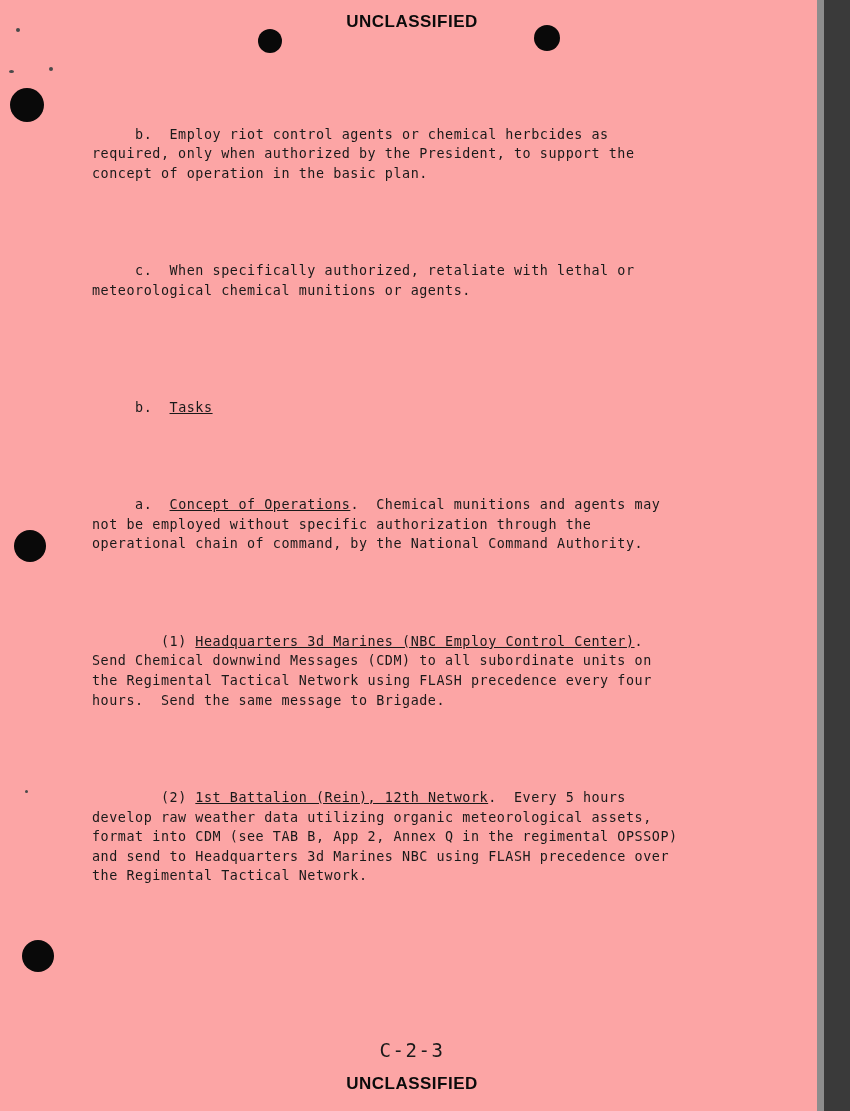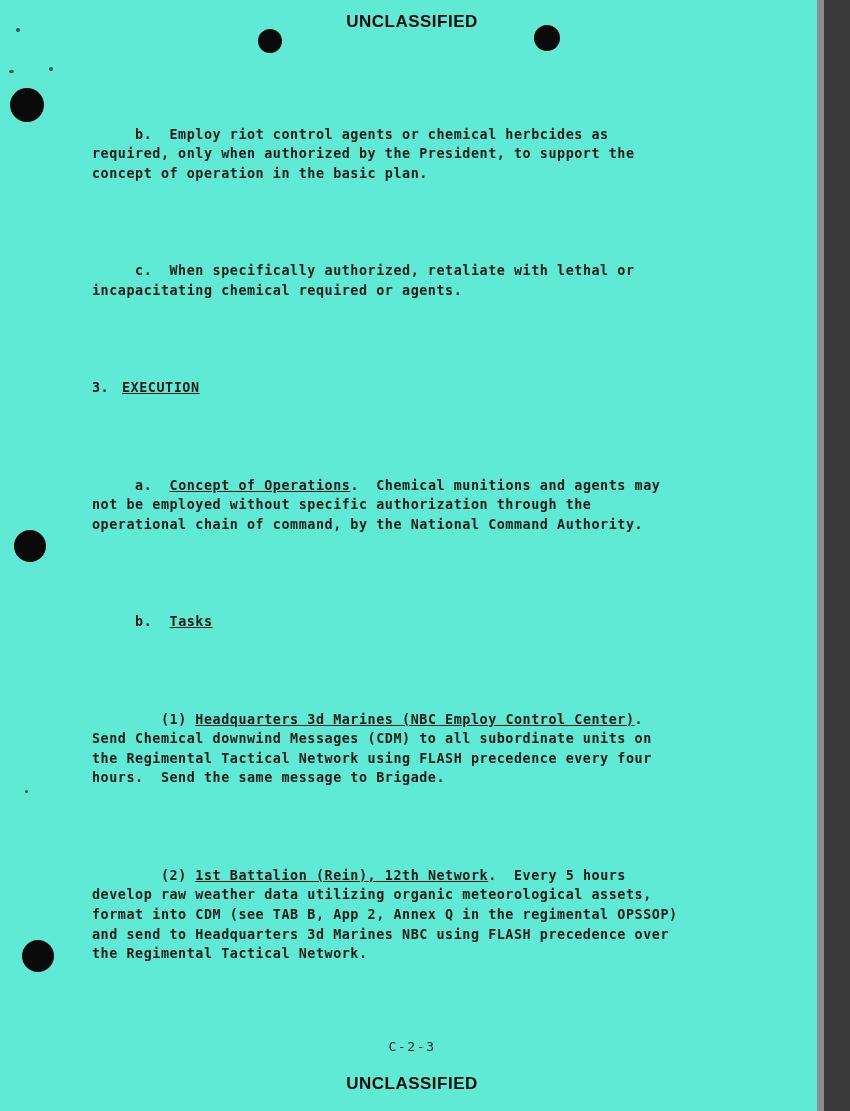--- a/index.html
+++ b/index.html
@@ -4,21 +4,21 @@
 <style>
   html, body {
     margin: 0;
     padding: 0;
     background: #6e6e6e;
   }
   .page {
     position: relative;
     width: 850px;
     height: 1111px;
-    background: #5eead4;
+    background: #fca5a5;
     overflow: hidden;
     font-family: "DejaVu Sans Mono", monospace;
     color: #141414;
   }
   
   .scan-edge-right {
     position: absolute;
     top: 0;
     right: 0;
     width: 26px;
@@ -72,31 +72,30 @@
     width: 680px;
     font-size: 13.4px;
     line-height: 19.6px;
     letter-spacing: 0.55px;
     white-space: pre-wrap;
     color: #1a1a1a;
   }
   p.para {
     margin: 0 0 19px 0;
     white-space: pre-wrap;
-    font-weight: bold;
   }
   .u { text-decoration: underline; }
   .sec-num { display: inline-block; width: 30px; }
   .footer-page {
     position: absolute;
     left: 0;
     top: 1039px;
     width: 824px;
     text-align: center;
-    font-size: 13px;
+    font-size: 19px;
     letter-spacing: 1.6px;
     color: #1a1a1a;
   }
 </style>
 </head>
 <body>
 
 <div class="page">
 
   <div class="scan-edge-right"></div>
@@ -115,29 +114,28 @@
   <div class="speck sp3"></div>
   <div class="speck sp4"></div>
 
   <div class="body">
 
     <p class="para">     b.  Employ riot control agents or chemical herbcides as
 required, only when authorized by the President, to support the
 concept of operation in the basic plan.</p>
 
     <p class="para">     c.  When specifically authorized, retaliate with lethal or
-incapacitating chemical required or agents.</p>
+meteorological chemical munitions or agents.</p>
 
-    <p class="para"><span class="sec-num">3.</span><span class="u">EXECUTION</span></p>
+
+    <p class="para"><span>     b.  </span><span class="u">Tasks</span></p>
 
     <p class="para"><span>     a.  </span><span class="u">Concept of Operations</span><span>.  Chemical munitions and agents may
 not be employed without specific authorization through the
 operational chain of command, by the National Command Authority.</span></p>
-
-    <p class="para"><span>     b.  </span><span class="u">Tasks</span></p>
 
     <p class="para"><span>        (1) </span><span class="u">Headquarters 3d Marines (NBC Employ Control Center)</span><span>.
 Send Chemical downwind Messages (CDM) to all subordinate units on
 the Regimental Tactical Network using FLASH precedence every four
 hours.  Send the same message to Brigade.</span></p>
 
     <p class="para"><span>        (2) </span><span class="u">1st Battalion (Rein), 12th Network</span><span>.  Every 5 hours
 develop raw weather data utilizing organic meteorological assets,
 format into CDM (see TAB B, App 2, Annex Q in the regimental OPSSOP)
 and send to Headquarters 3d Marines NBC using FLASH precedence over

